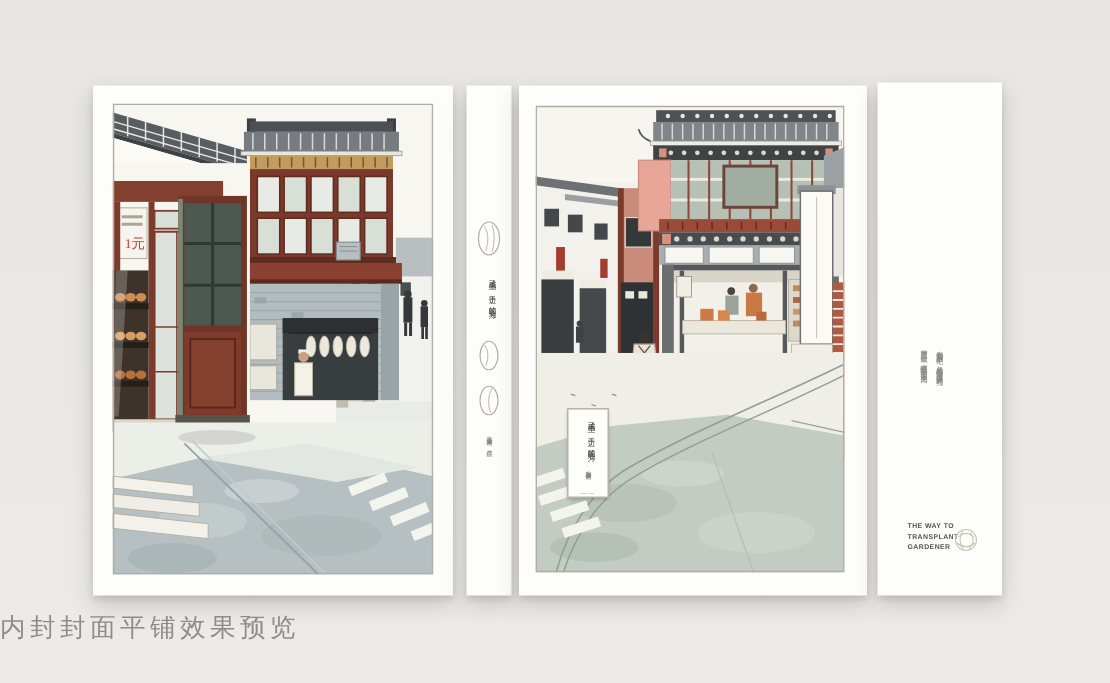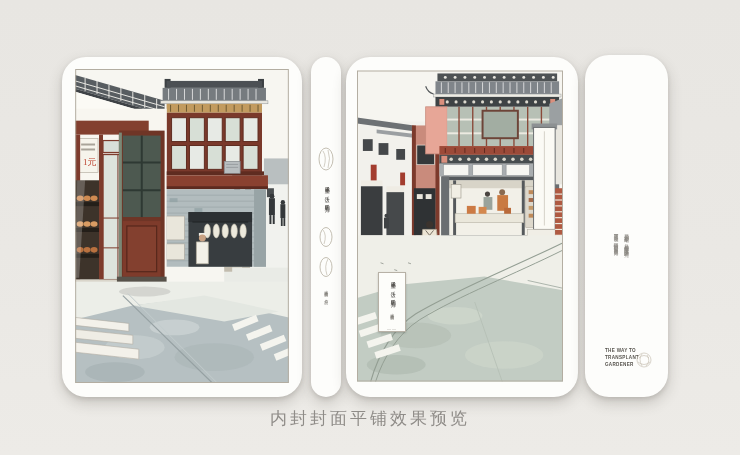--- a/index.html
+++ b/index.html
@@ -4,21 +4,21 @@
 <style>
   html,body{margin:0;padding:0;}
   body{
     width:740px;height:455px;overflow:hidden;
     font-family:"Liberation Sans",sans-serif;
     background:#e9e7e3;
   }
   .stage{position:relative;width:740px;height:455px;
     background:linear-gradient(180deg,#e8e6e2 0%,#eae8e4 55%,#edebe7 100%);}
   .panel{position:absolute;background:#fdfdfb;
-    box-shadow:0 6px 14px rgba(70,64,55,.22),0 2px 4px rgba(70,64,55,.14);border-radius:24px;}
+    box-shadow:0 6px 14px rgba(70,64,55,.22),0 2px 4px rgba(70,64,55,.14);}
   .left-page{left:62px;top:57px;width:240px;height:340px;}
   .spine{left:311px;top:57px;width:30px;height:340px;}
   .right-page{left:346px;top:57px;width:232px;height:340px;}
   .flap{left:585px;top:55px;width:83px;height:342px;}
   .art{position:absolute;display:block;}
   .left-page .art{left:13px;top:12px;}
   .right-page .art{left:11px;top:12px;}
 
   
   .vtext{writing-mode:vertical-rl;text-orientation:upright;
@@ -44,21 +44,21 @@
   
   .flap-para{position:absolute;left:16px;top:175px;height:110px;width:30px;
     writing-mode:vertical-rl;text-orientation:upright;
     font-family:"Liberation Serif",serif;font-size:4.6px;line-height:2.3;
     color:#8a8781;letter-spacing:.6px;}
   .flap-en{position:absolute;left:20px;top:292px;
     font-family:"Liberation Sans",sans-serif;font-size:4.6px;font-weight:bold;
     color:#56534d;line-height:1.55;letter-spacing:.3px;}
   .flap-flower{position:absolute;left:48px;top:294px;}
 
-  .caption{position:absolute;left:0;right:0;top:407px;text-align:center;
+  .caption{position:absolute;left:0;right:0;top:407px;
     font-family:"Liberation Serif",serif;font-size:17px;letter-spacing:3px;
     color:#8f8c88;}
 </style>
 </head>
 <body>
 
 <div class="stage">
 
   <div class="panel left-page">
     <svg class="art" width="214" height="314" viewBox="0 0 215 316">

